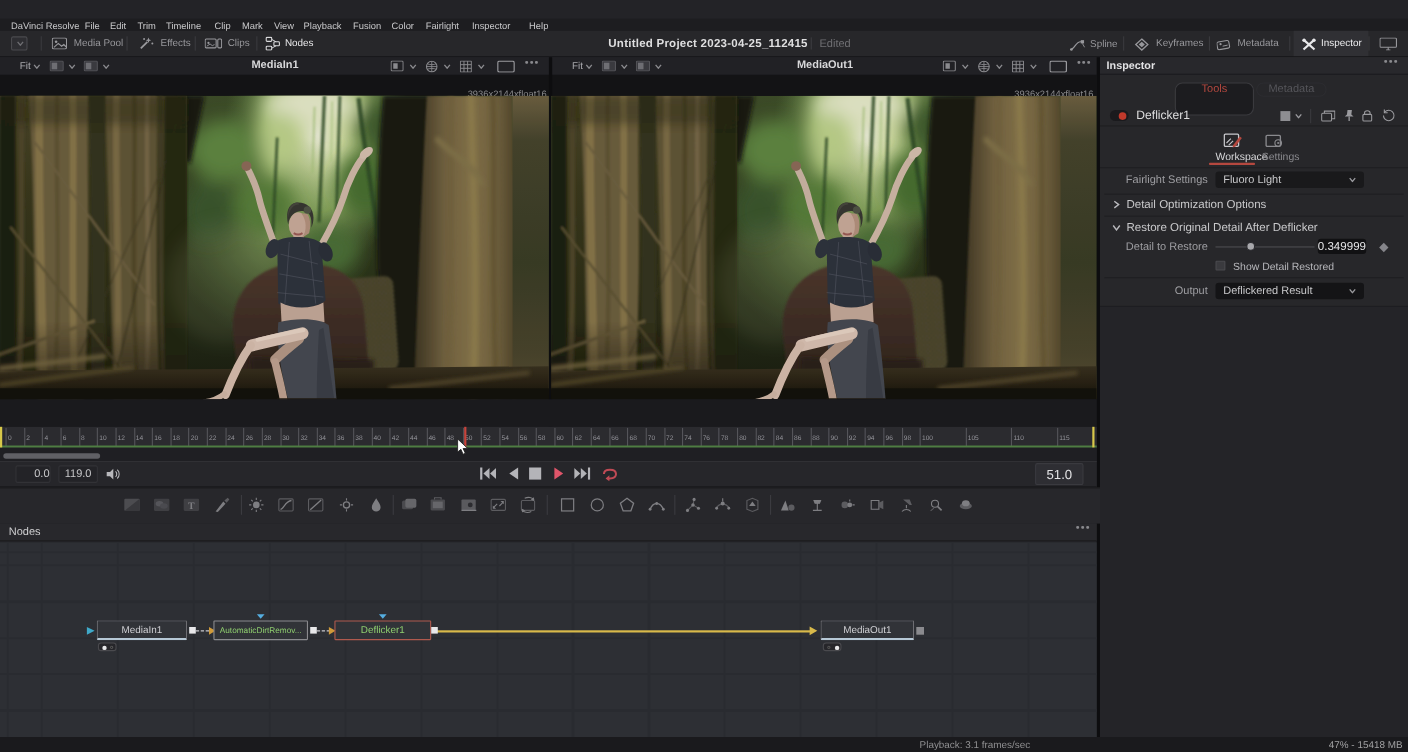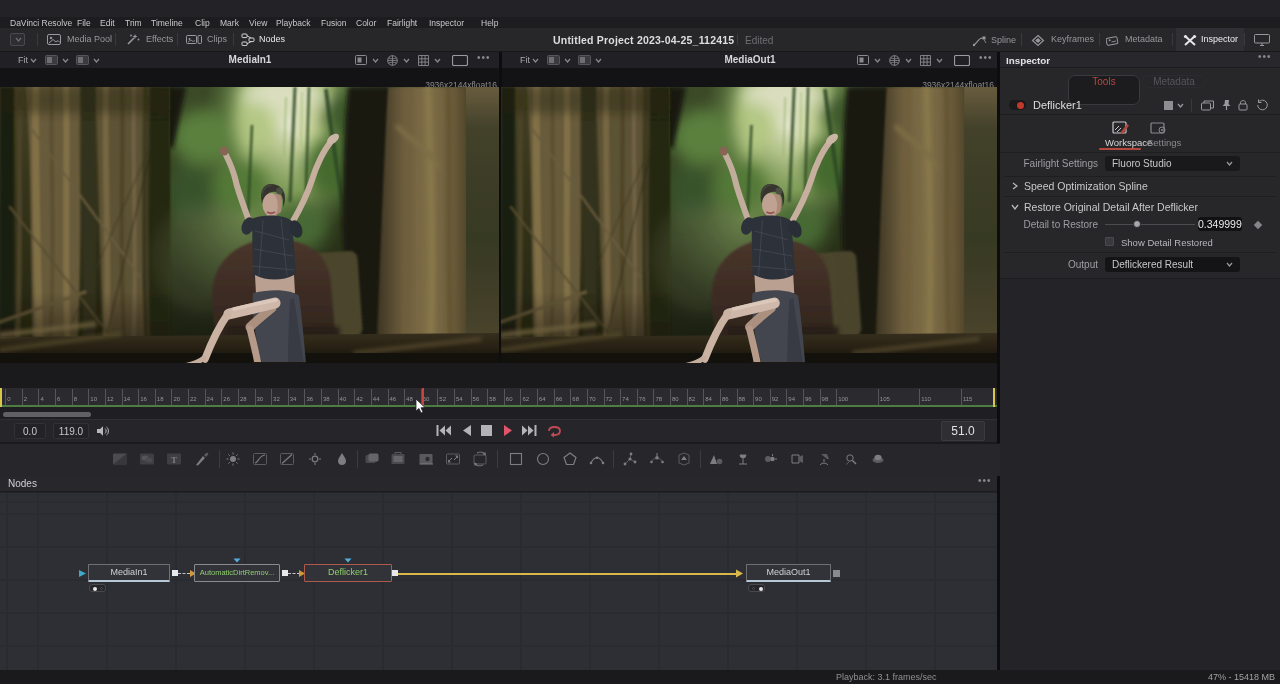--- a/index.html
+++ b/index.html
@@ -562,21 +562,21 @@
 <div class="abs" style="left:993px;top:388px;width:2px;height:19px;background:#d8c84a"></div>
 <div class="abs" style="left:421.5px;top:388px;width:2px;height:19px;background:#c8443c"></div>
 <div class="abs" style="left:0;top:407px;width:997px;height:12px;background:#1f1f23"></div>
 <div class="abs" style="left:3px;top:412px;width:88px;height:5px;background:#606065;border-radius:2.5px"></div>
 <div class="abs" style="left:415px;top:398px;z-index:50">
       <svg width="12" height="17" viewBox="0 0 12 17">
         <path d="M1,1 L1,13 L4,10.5 L6,15 L8,14 L6,9.8 L10,9.5 Z" fill="#fff" stroke="#222" stroke-width="0.8"></path>
       </svg>
     </div>
 <div class="abs" style="left:0;top:419px;width:997px;height:24px;background:#26262a;border-top:1px solid #303034;border-bottom:1px solid #1a1a1c"></div>
-<div class="abs" style="left:14px;top:423px;width:32px;height:16px;background:#232327;border:1px solid #323236;border-radius:2px;text-align:center;font-size:10px;color:#c8c8ca;line-height:15px">0.0</div>
+<div class="abs" style="left:14px;top:423px;width:32px;height:16px;background:#232327;border:1px solid #323236;border-radius:2px;text-align:right;font-size:10px;color:#c8c8ca;line-height:15px">0.0</div>
 <div class="abs" style="left:53px;top:423px;width:36px;height:16px;background:#232327;border:1px solid #323236;border-radius:2px;text-align:center;font-size:10px;color:#c8c8ca;line-height:15px">119.0</div>
 <div class="abs" style="left:96px;top:425px">
       <svg width="13" height="12" viewBox="0 0 13 12">
         <path d="M1,4 L4,4 L7,1.2 L7,10.8 L4,8 L1,8 Z" fill="#b8b8bc"></path>
         <path d="M9,3.5 C10.5,4.5 10.5,7.5 9,8.5 M10.5,2 C13,3.5 13,8.5 10.5,10" stroke="#b8b8bc" fill="none" stroke-width="1"></path>
       </svg>
     </div>
 <div class="abs" style="left:436px;top:424px">
       <svg width="15" height="13" viewBox="0 0 15 13">
         <rect x="0.5" y="1" width="2" height="11" fill="#b4b4b8"></rect>
@@ -912,33 +912,33 @@
         <rect x="1" y="2" width="13" height="10" rx="1" fill="none" stroke="#8a8a8e" stroke-width="1.2"></rect>
         <circle cx="12" cy="9" r="3" fill="none" stroke="#8a8a8e"></circle>
         <circle cx="12" cy="9" r="1" fill="#8a8a8e"></circle>
       </svg>
     </div>
 <div class="txt" style="left:1105px;top:137px;font-size:9.5px;color:#d8d8da">Workspace</div>
 <div class="txt" style="left:1147px;top:137px;font-size:9.5px;color:#8a8a8e">Settings</div>
 <div class="abs" style="left:1099px;top:148px;width:42px;height:2px;background:#b5483f;border-radius:1px"></div>
 <div class="abs" style="left:1000px;top:152px;width:280px;height:1px;background:#1e1e21"></div>
 <div class="txt" style="left:1098px;top:158px;font-size:10px;color:#9e9ea2;transform:translateX(-100%)">Fairlight Settings</div>
-<div class="abs" style="left:1105px;top:156px;width:135px;height:15px;background:#19191b;border-radius:3px;font-size:10px;color:#c8c8ca;line-height:15px;padding-left:7px">Fluoro Studio</div>
+<div class="abs" style="left:1105px;top:156px;width:135px;height:15px;background:#19191b;border-radius:3px;font-size:10px;color:#c8c8ca;line-height:15px;padding-left:7px">Fluoro Light</div>
 <div class="abs" style="left:1226px;top:161px">
       <svg width="7" height="5" viewBox="0 0 7 5">
         <path d="M1,1 L3.5,4 L6,1" stroke="#9a9a9e" stroke-width="1.2" fill="none"></path>
       </svg>
     </div>
 <div class="abs" style="left:1004px;top:176px;width:272px;height:1px;background:#1e1e21"></div>
 <div class="abs" style="left:1012px;top:182px">
       <svg width="6" height="8" viewBox="0 0 6 8">
         <path d="M1,1 L5,4 L1,7" stroke="#b8b8bc" stroke-width="1.3" fill="none"></path>
       </svg>
     </div>
-<div class="txt" style="left:1024px;top:180px;font-size:10.5px;color:#c8c8ca">Speed Optimization Spline</div>
+<div class="txt" style="left:1024px;top:180px;font-size:10.5px;color:#c8c8ca">Detail Optimization Options</div>
 <div class="abs" style="left:1004px;top:196px;width:272px;height:1px;background:#1e1e21"></div>
 <div class="abs" style="left:1011px;top:204px">
       <svg width="8" height="6" viewBox="0 0 8 6">
         <path d="M1,1 L4,5 L7,1" stroke="#b8b8bc" stroke-width="1.3" fill="none"></path>
       </svg>
     </div>
 <div class="txt" style="left:1024px;top:201px;font-size:10.5px;color:#c8c8ca">Restore Original Detail After Deflicker</div>
 <div class="txt" style="left:1098px;top:219px;font-size:10px;color:#9e9ea2;transform:translateX(-100%)">Detail to Restore</div>
 <div class="abs" style="left:1105px;top:223.5px;width:90px;height:1px;background:#4c4c50"></div>
 <div class="abs" style="left:1133px;top:219.5px;width:8px;height:8px;border-radius:50%;background:#a8a8ac;border:1px solid #2a2a2e"></div>

